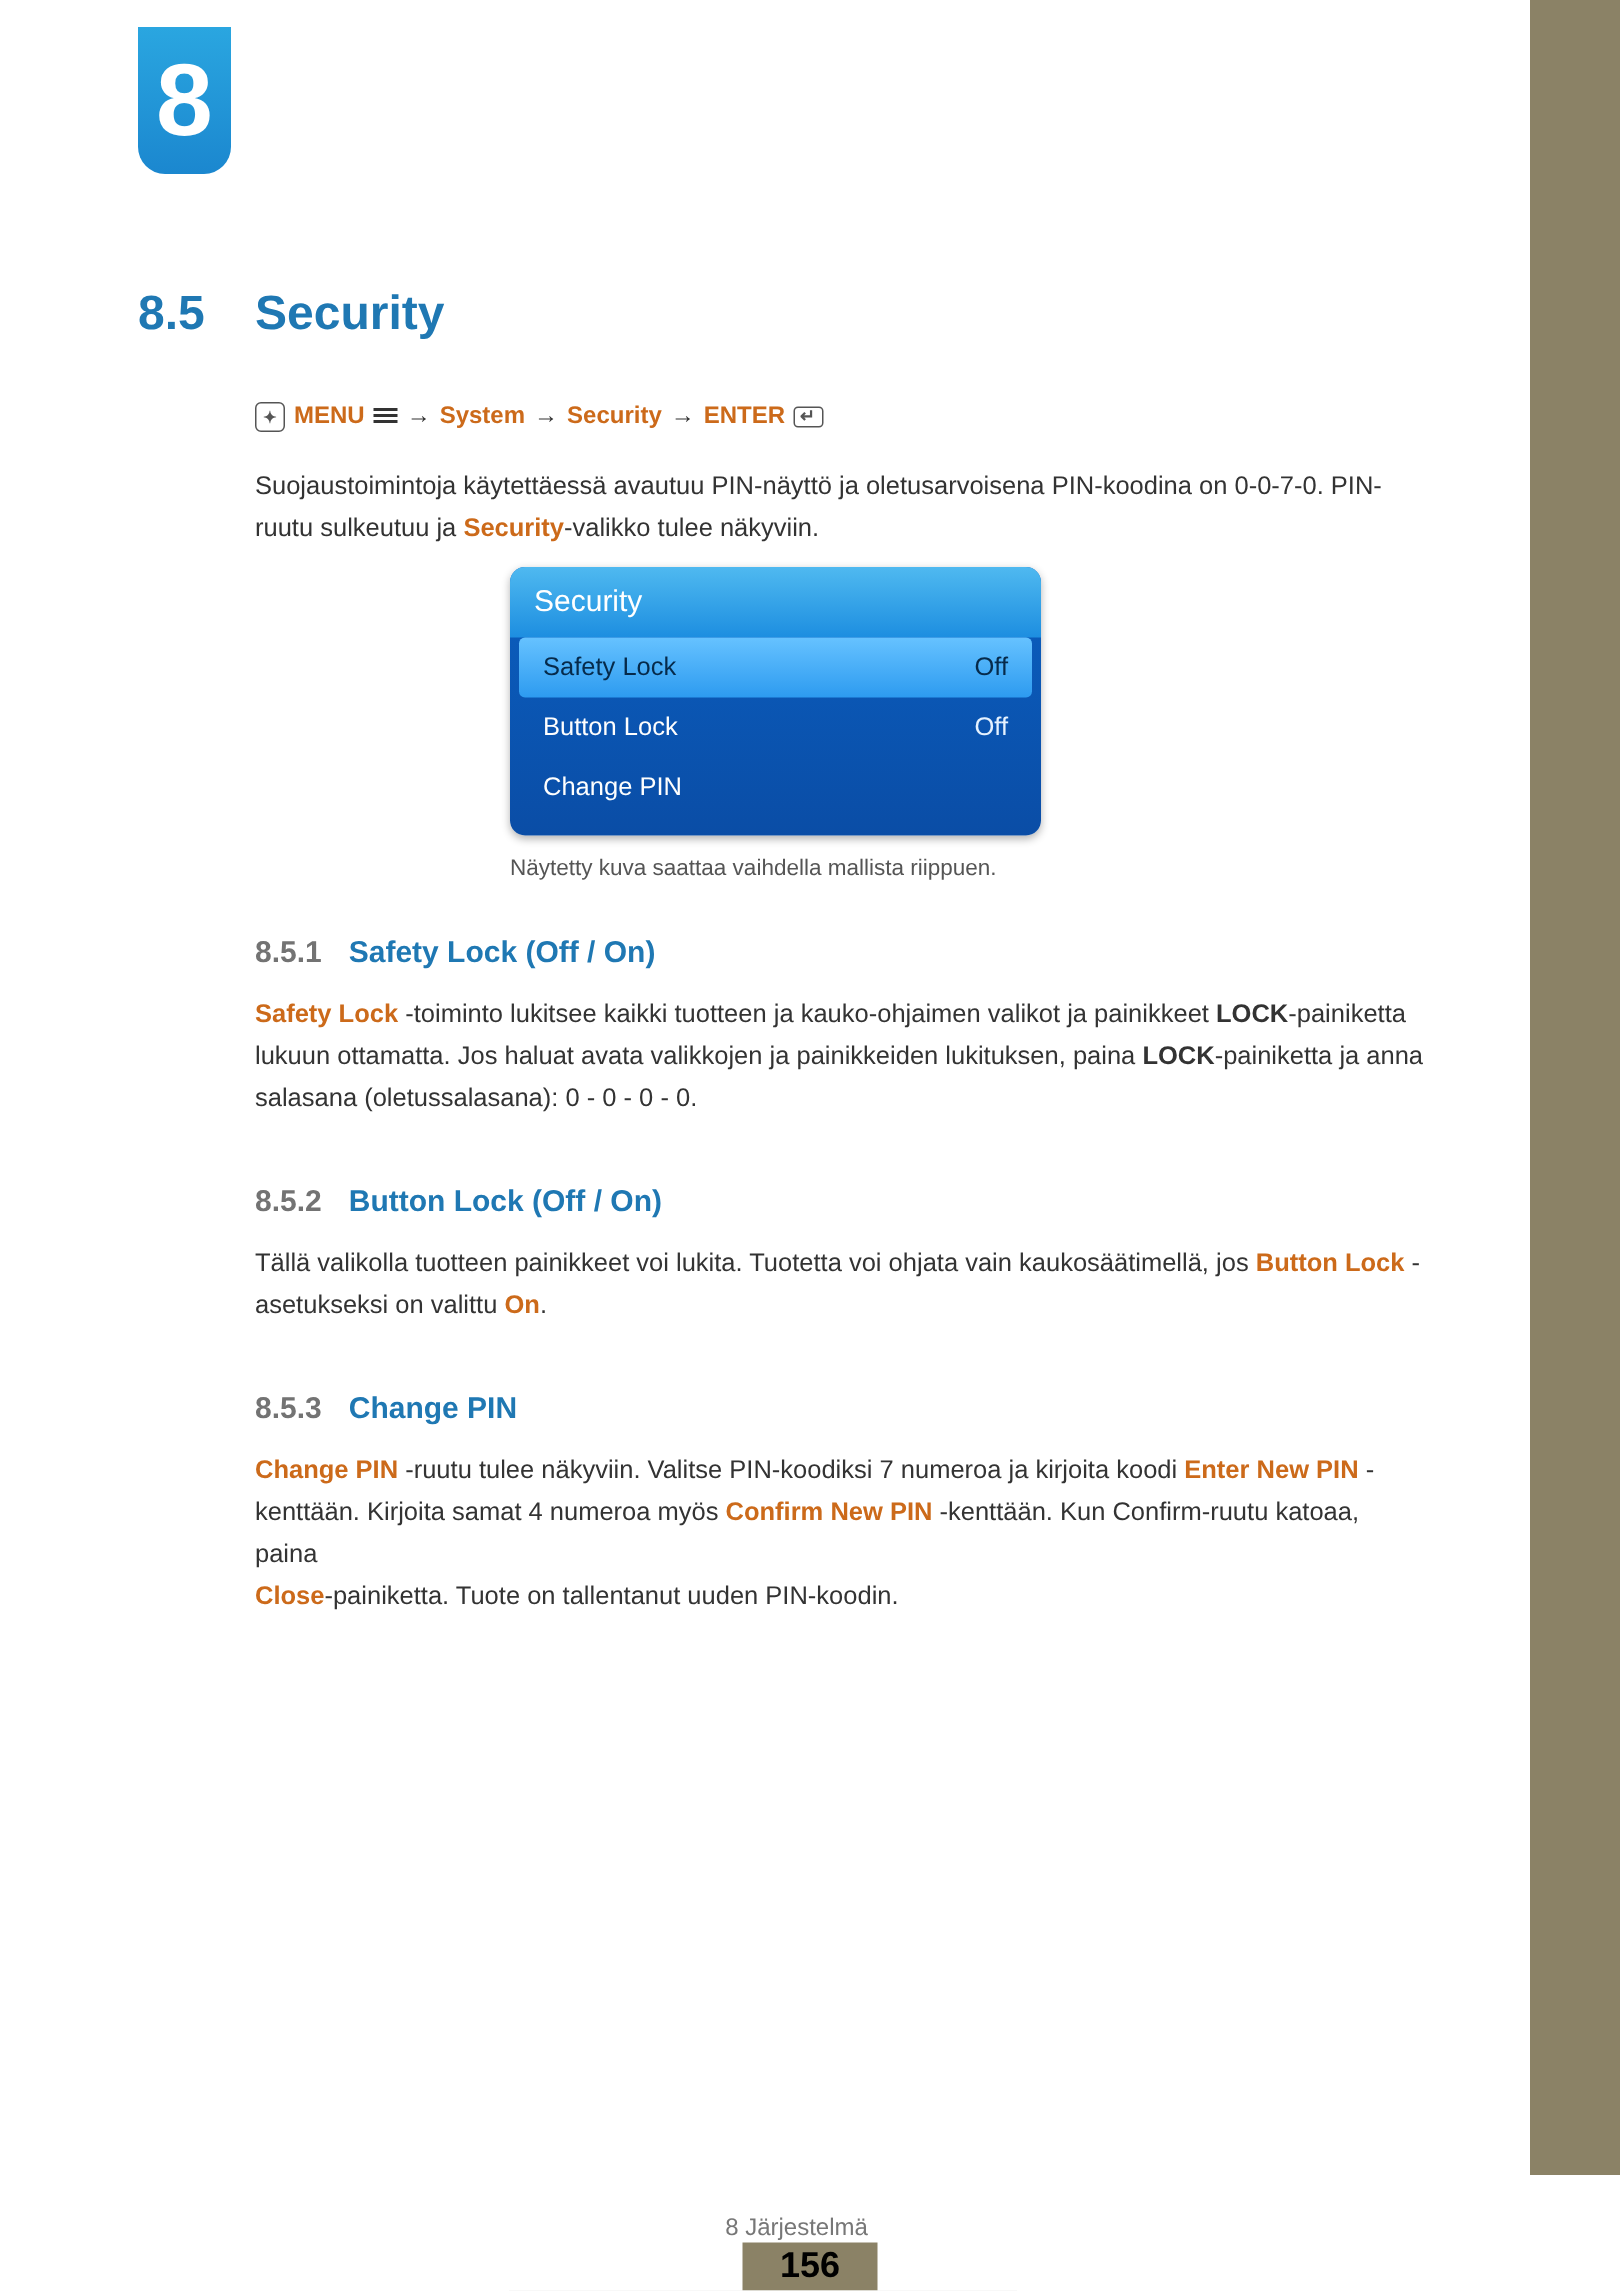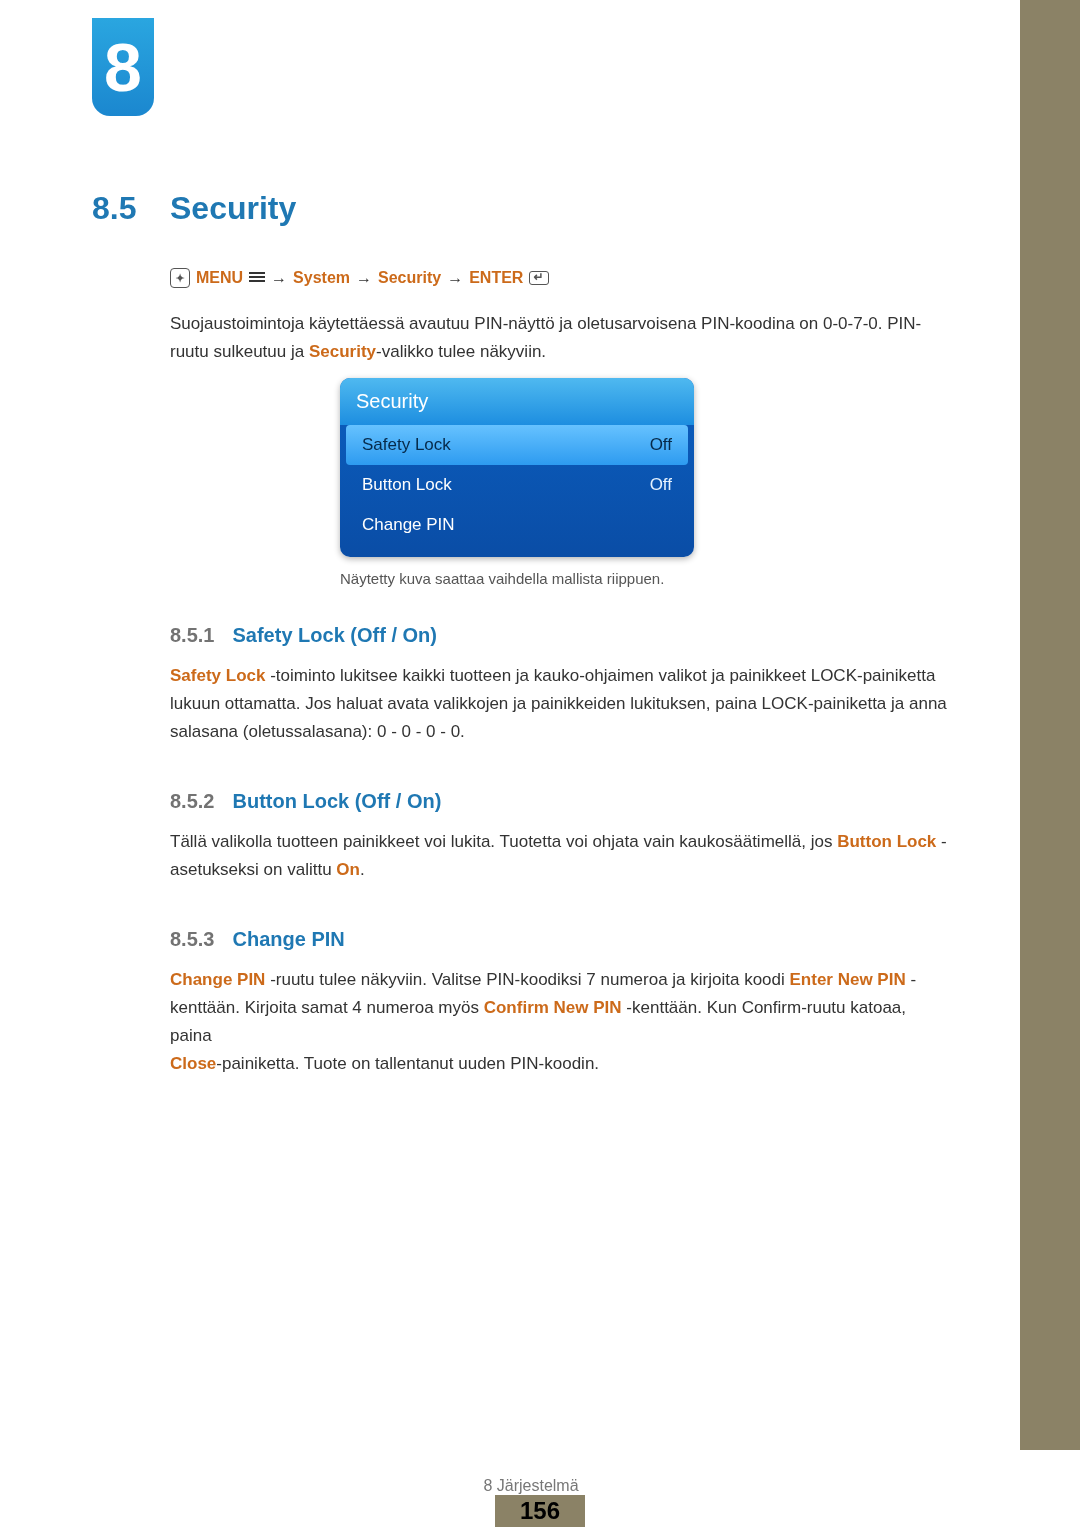--- a/index.html
+++ b/index.html
@@ -86,21 +86,21 @@
   
   .para {
     position:absolute;
     left:170px;
     width: 780px;
     font-size:17px;
     line-height:28px;
     color:#333;
   }
   .accent { color:#cc6a1a; font-weight:bold; }
-  .bold { font-weight:normal; }
+  .bold { font-weight:bold; }
 
   
   .osm {
     position:absolute;
     top: 378px;
     left: 340px;
     width: 354px;
     border-radius:10px;
     overflow:hidden;
     box-shadow: 0 2px 6px rgba(0,0,0,0.3);

